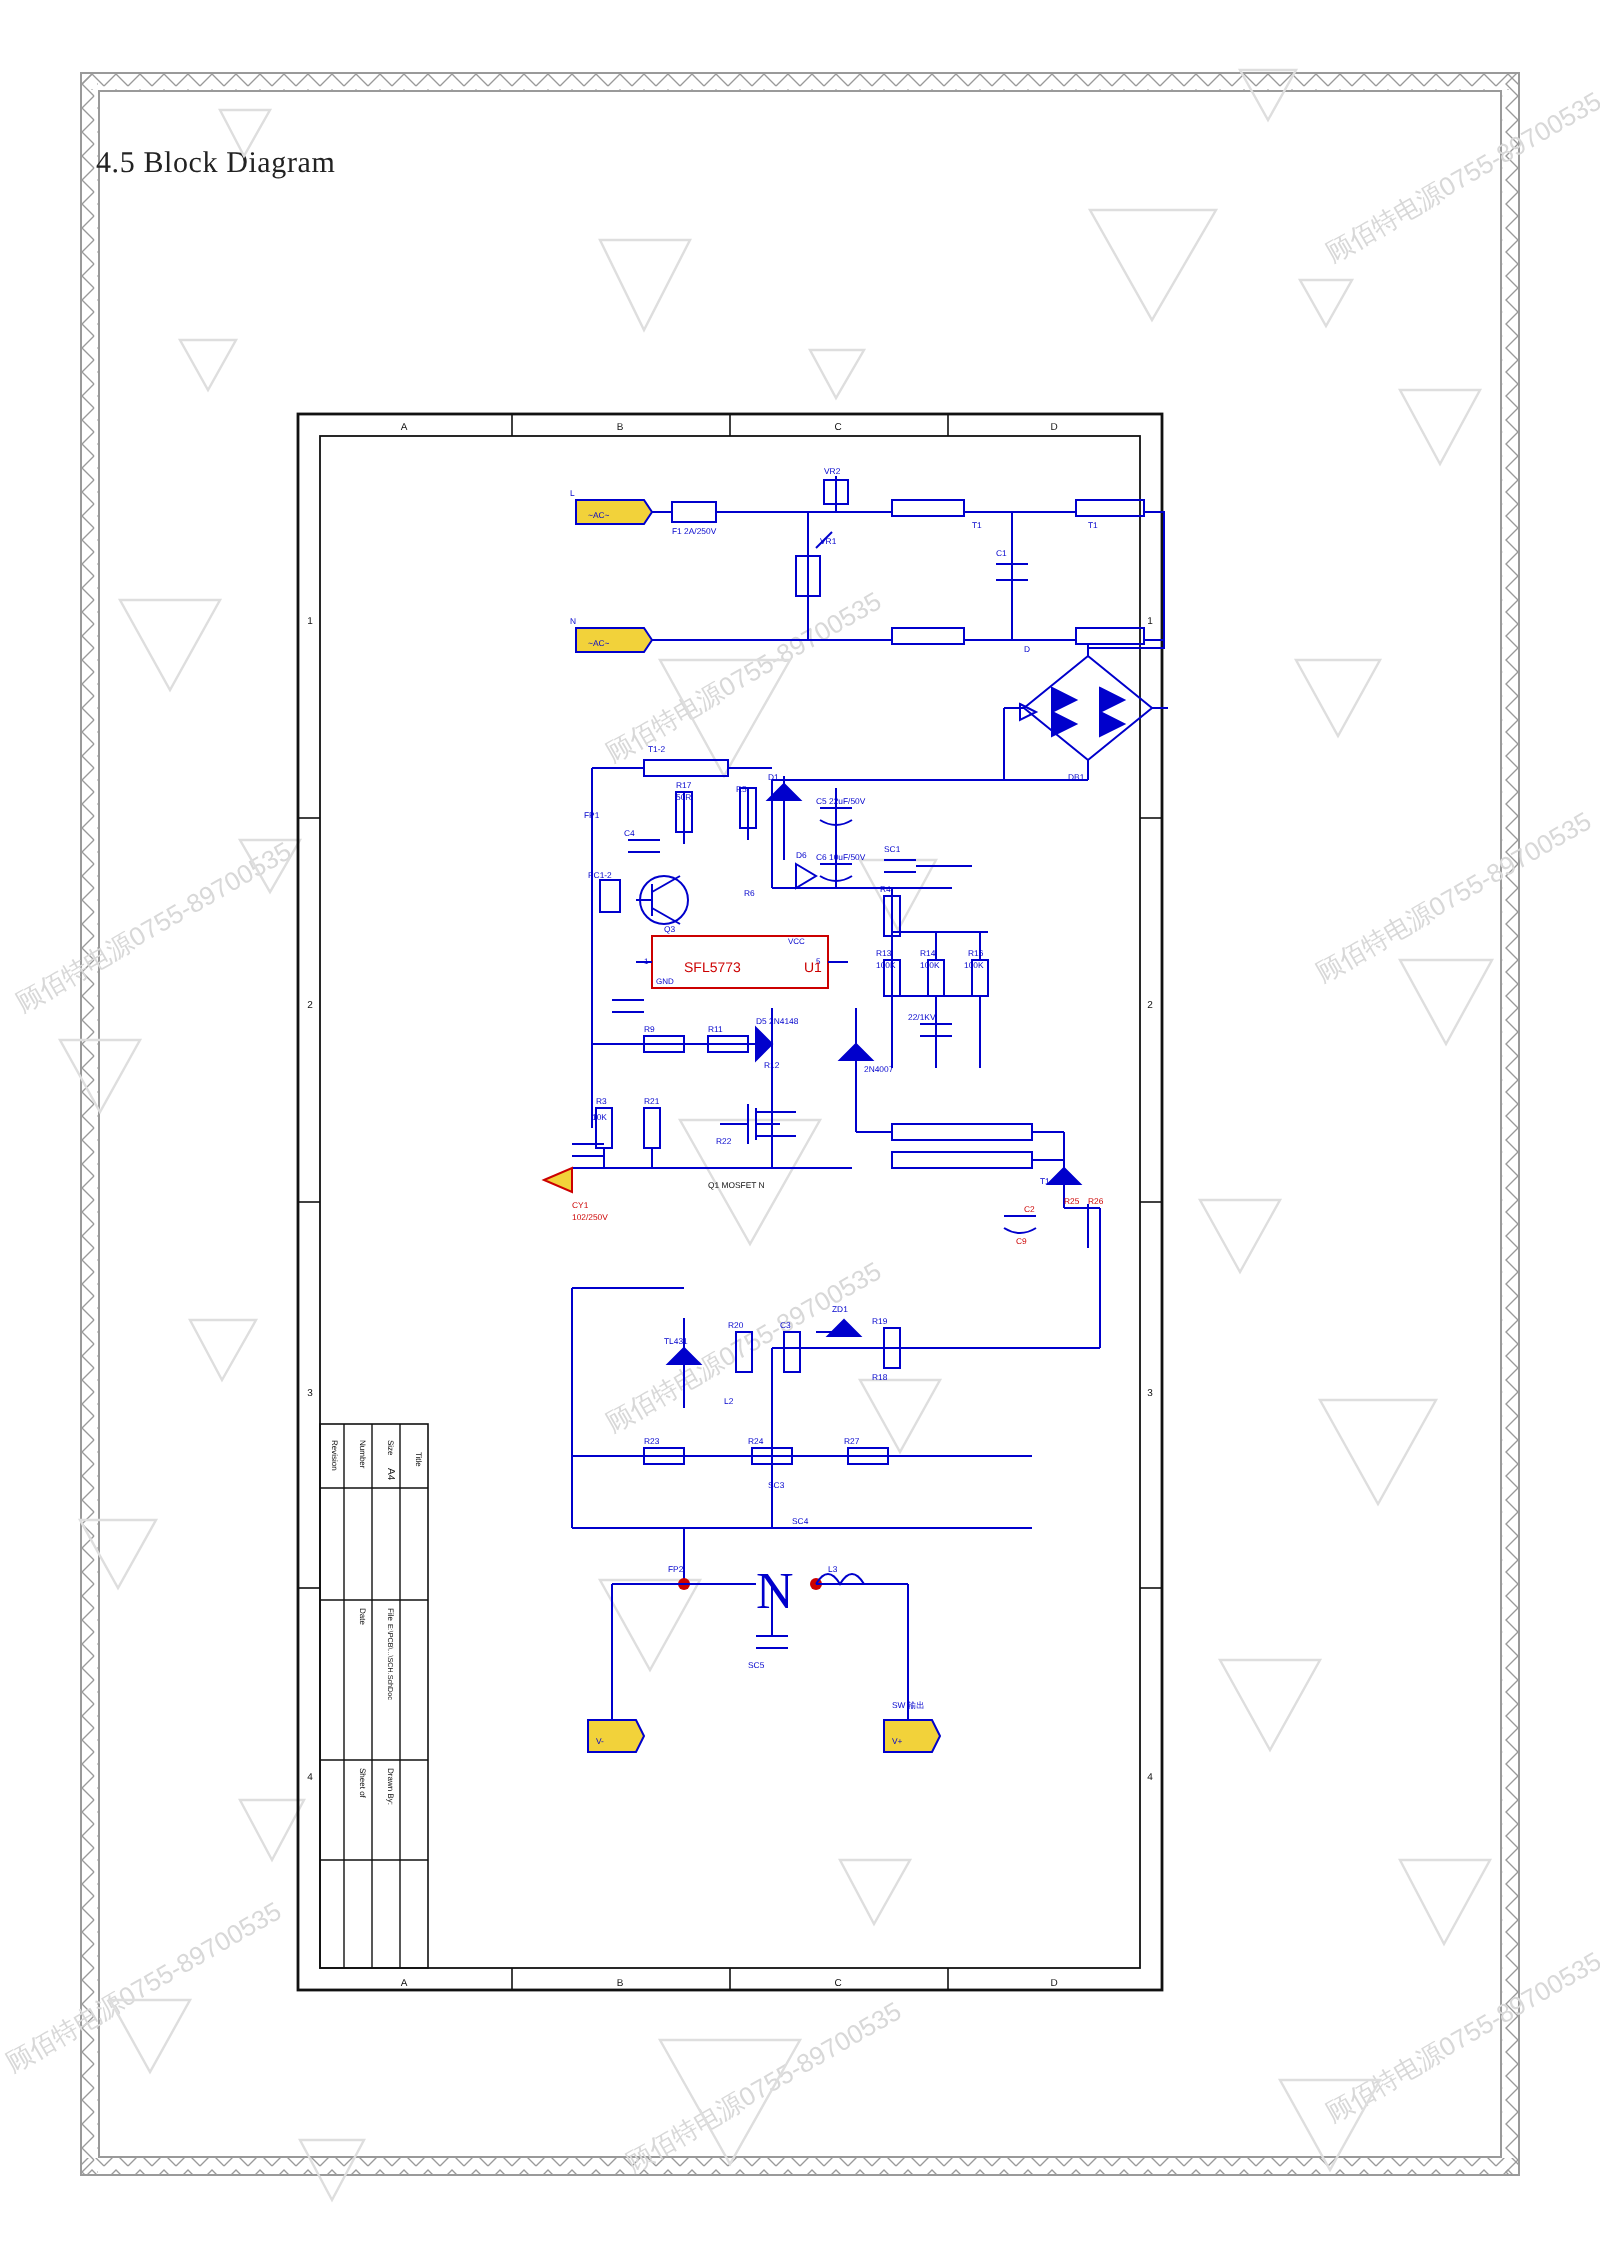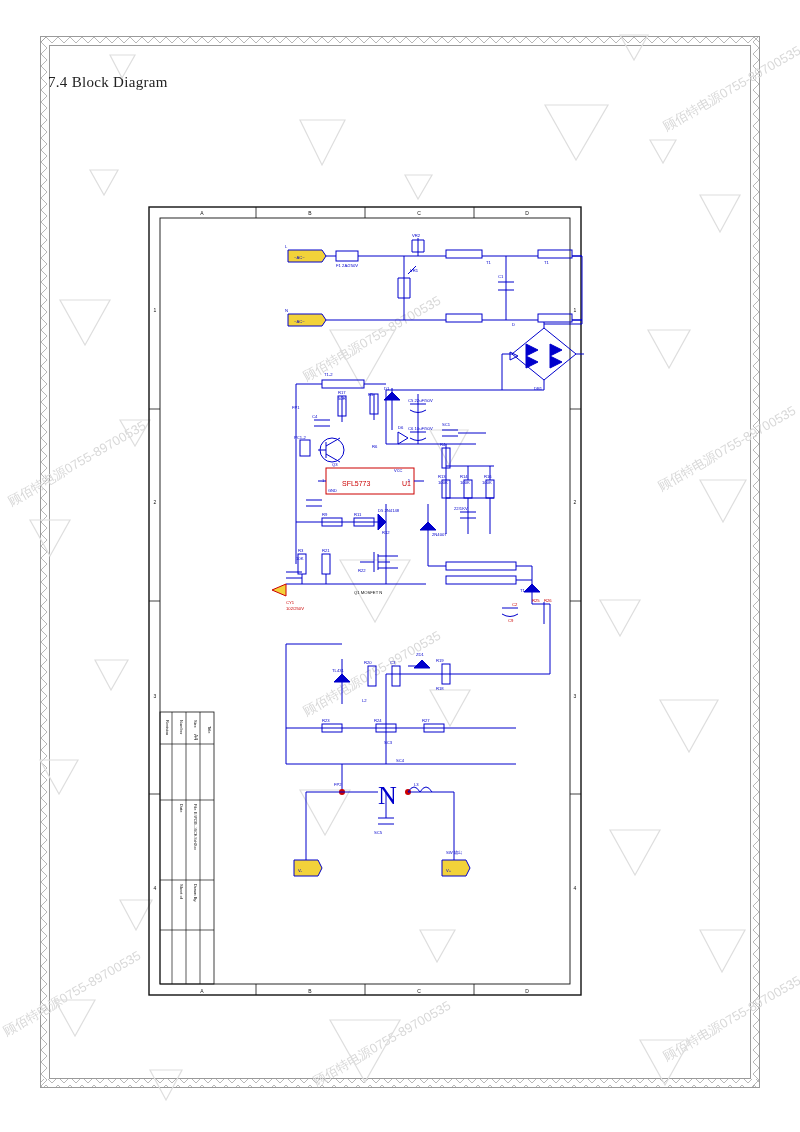--- a/index.html
+++ b/index.html
@@ -64,21 +64,21 @@
     <pattern id="zzV" width="8" height="12" patternUnits="userSpaceOnUse">
       <path d="M7,0 L1,6 L7,12" fill="none" stroke="#9a9a9a" stroke-width="0.7"></path>
     </pattern>
   </defs>
   <rect x="1" y="1" width="718" height="8" fill="url(#zzH)"></rect>
   <rect x="1" y="1043" width="718" height="8" fill="url(#zzH)"></rect>
   <rect x="1" y="1" width="8" height="1050" fill="url(#zzV)"></rect>
   <rect x="711" y="1" width="8" height="1050" fill="url(#zzV)"></rect>
 </svg>
 
-<div class="section-title">7.4 Block Diagram</div>
+<div class="section-title">4.5 Block Diagram</div>
 
 <div class="wm" style="left:660px;top:120px;">顾佰特电源0755-89700535</div>
 <div class="wm" style="left:300px;top:370px;">顾佰特电源0755-89700535</div>
 <div class="wm" style="left:5px;top:495px;">顾佰特电源0755-89700535</div>
 <div class="wm" style="left:655px;top:480px;">顾佰特电源0755-89700535</div>
 <div class="wm" style="left:300px;top:705px;">顾佰特电源0755-89700535</div>
 <div class="wm" style="left:0px;top:1025px;">顾佰特电源0755-89700535</div>
 <div class="wm" style="left:310px;top:1075px;">顾佰特电源0755-89700535</div>
 <div class="wm" style="left:660px;top:1050px;">顾佰特电源0755-89700535</div>
 

